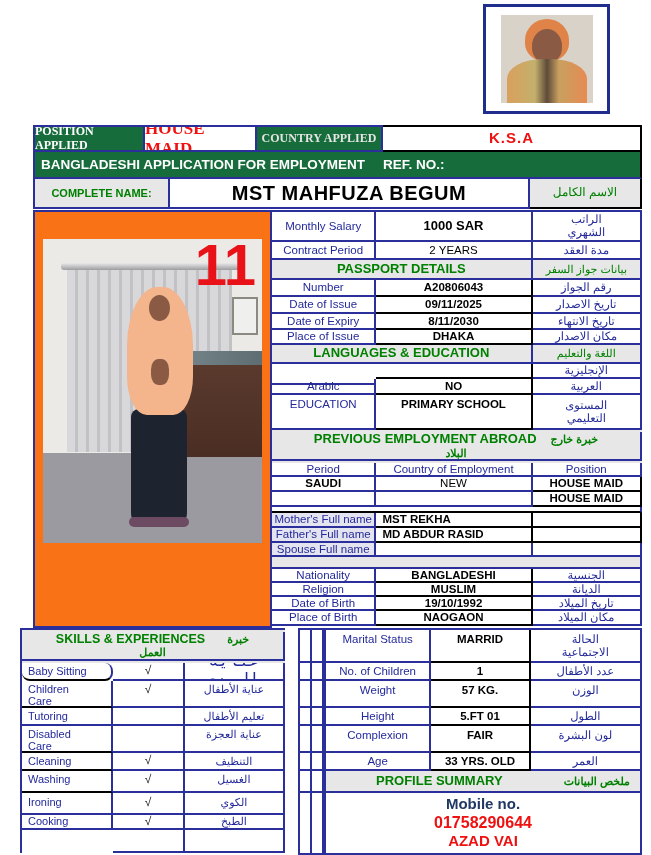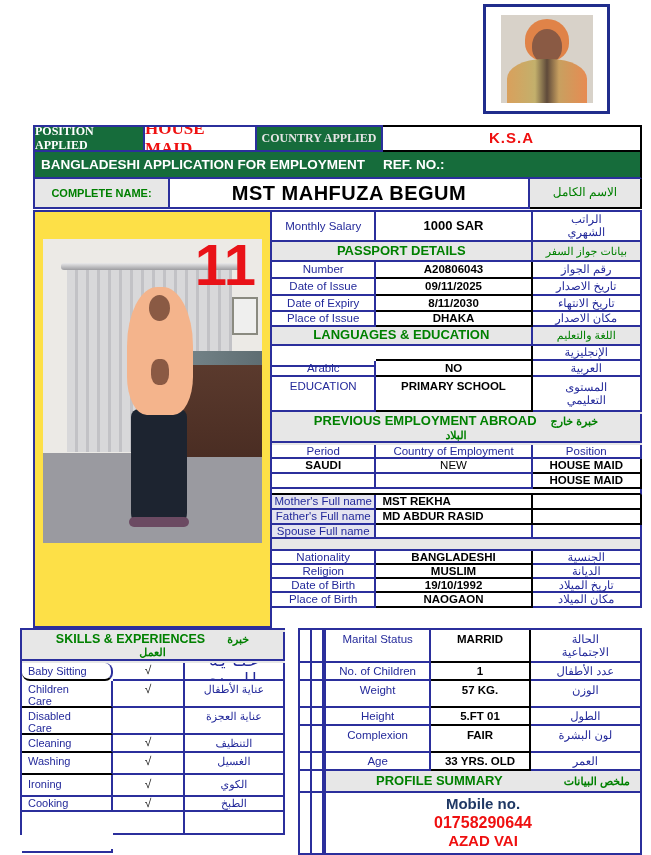--- a/index.html
+++ b/index.html
@@ -73,21 +73,21 @@
       </div>
       <div class="cell" style="width:360px;background:#fff;">
         <span style="color:#000;font-weight:bold;font-size:20px;letter-spacing:.5px;">MST MAHFUZA BEGUM</span>
       </div>
       <div class="cell bk" style="width:112px;background:var(--gray);">
         <span class="ar-grn" style="font-size:12px;">الاسم الكامل</span>
       </div>
     </div>
   </div>
 
-  <div style="position:absolute;left:33px;top:210px;width:239px;height:418px;border:2px solid var(--nv);background:#fde047;box-sizing:border-box;">
+  <div style="position:absolute;left:33px;top:210px;width:239px;height:418px;border:2px solid var(--nv);background:#f97316;box-sizing:border-box;">
     <div style="position:absolute;left:8px;top:27px;width:219px;height:304px;background:#eceae6;overflow:hidden;">
       <div style="position:absolute;left:24px;top:28px;width:165px;height:185px;background:repeating-linear-gradient(90deg,#d8d8da 0 8px,#c2c2c6 8px 11px);"></div>
       <div style="position:absolute;left:18px;top:24px;width:180px;height:7px;background:linear-gradient(#e9e9ea,#9d9da1);border-radius:3px;"></div>
       <div style="position:absolute;right:4px;top:58px;width:22px;height:34px;background:#efefee;border:2px solid #8a8a80;"></div>
       <div style="position:absolute;left:0;bottom:0;width:100%;height:90px;background:#9a9aa0;"></div>
       <div style="position:absolute;right:0;top:118px;width:105px;height:100px;background:linear-gradient(#5c3b2e,#4a2d23);"></div>
       <div style="position:absolute;right:0;top:112px;width:110px;height:14px;background:linear-gradient(90deg,#7e8d92,#5e6d72);"></div>
       <div style="position:absolute;left:88px;top:170px;width:56px;height:118px;background:#1d2430;border-radius:8px 8px 14px 14px;"></div>
       <div style="position:absolute;left:86px;top:278px;width:60px;height:10px;background:#6b4a62;border-radius:5px;"></div>
       <div style="position:absolute;left:84px;top:48px;width:66px;height:128px;background:#f4b48c;border-radius:46% 46% 30% 30%;"></div>
@@ -103,20 +103,31 @@
       <div class="cell" style="width:105px;">
           <span class="lab">Monthly Salary</span>
         </div>
       <div class="cell" style="width:157px;">
           <span class="val" style="font-size:13px;">1000 SAR</span>
         </div>
       <div class="cell" style="width:110px;">
           <span class="ar" style="max-width:56px;">الراتب الشهري</span>
         </div>
     </div>
+    <div class="row" style="height:18px;">
+      <div class="cell" style="width:105px;">
+          <span class="lab">Contract Period</span>
+        </div>
+      <div class="cell" style="width:157px;">
+          <span style="font-size:11.5px;color:#000;">2 YEARS</span>
+        </div>
+      <div class="cell" style="width:110px;">
+          <span class="ar">مدة العقد</span>
+        </div>
+    </div>
 
     <div class="row hdr" style="height:20px;">
       <div class="cell" style="width:262px;background:var(--gray);">
           <span class="en" style="color:var(--grn);font-weight:bold;font-size:13px;">PASSPORT DETAILS</span>
         </div>
       <div class="cell" style="width:110px;background:var(--gray);">
           <span class="ar ar-grn" style="font-size:11px;">بيانات جواز السفر</span>
         </div>
     </div>
 
@@ -354,20 +365,31 @@
       <div class="cell left-pad" style="width:92px;border-bottom-color:#000;align-items:flex-start;padding-top:2px;">
           <span class="lab" style="font-size:11px;max-width:58px;">Children Care</span>
         </div>
       <div class="cell" style="width:72px;align-items:flex-start;padding-top:2px;">
           <span style="color:#222;font-size:12px;">√</span>
         </div>
       <div class="cell" style="width:101px;align-items:flex-start;padding-top:2px;">
           <span class="ar" style="font-size:11px;">عناية الأطفال</span>
         </div>
     </div>
+    <div class="row" style="height:18px;">
+      <div class="cell left-pad" style="width:92px;">
+          <span class="lab" style="font-size:11px;">Tutoring</span>
+        </div>
+      <div class="cell" style="width:72px;">
+          <span style="color:#222;font-size:12px;"></span>
+        </div>
+      <div class="cell" style="width:101px;">
+          <span class="ar" style="font-size:11px;">تعليم الأطفال</span>
+        </div>
+    </div>
     <div class="row" style="height:27px;">
       <div class="cell left-pad" style="width:92px;border-bottom-color:#000;align-items:flex-start;padding-top:2px;">
           <span class="lab" style="font-size:11px;max-width:58px;">Disabled Care</span>
         </div>
       <div class="cell" style="width:72px;align-items:flex-start;padding-top:2px;">
           <span style="color:#222;font-size:12px;"></span>
         </div>
       <div class="cell" style="width:101px;align-items:flex-start;padding-top:2px;">
           <span class="ar" style="font-size:11px;">عناية العجزة</span>
         </div>

